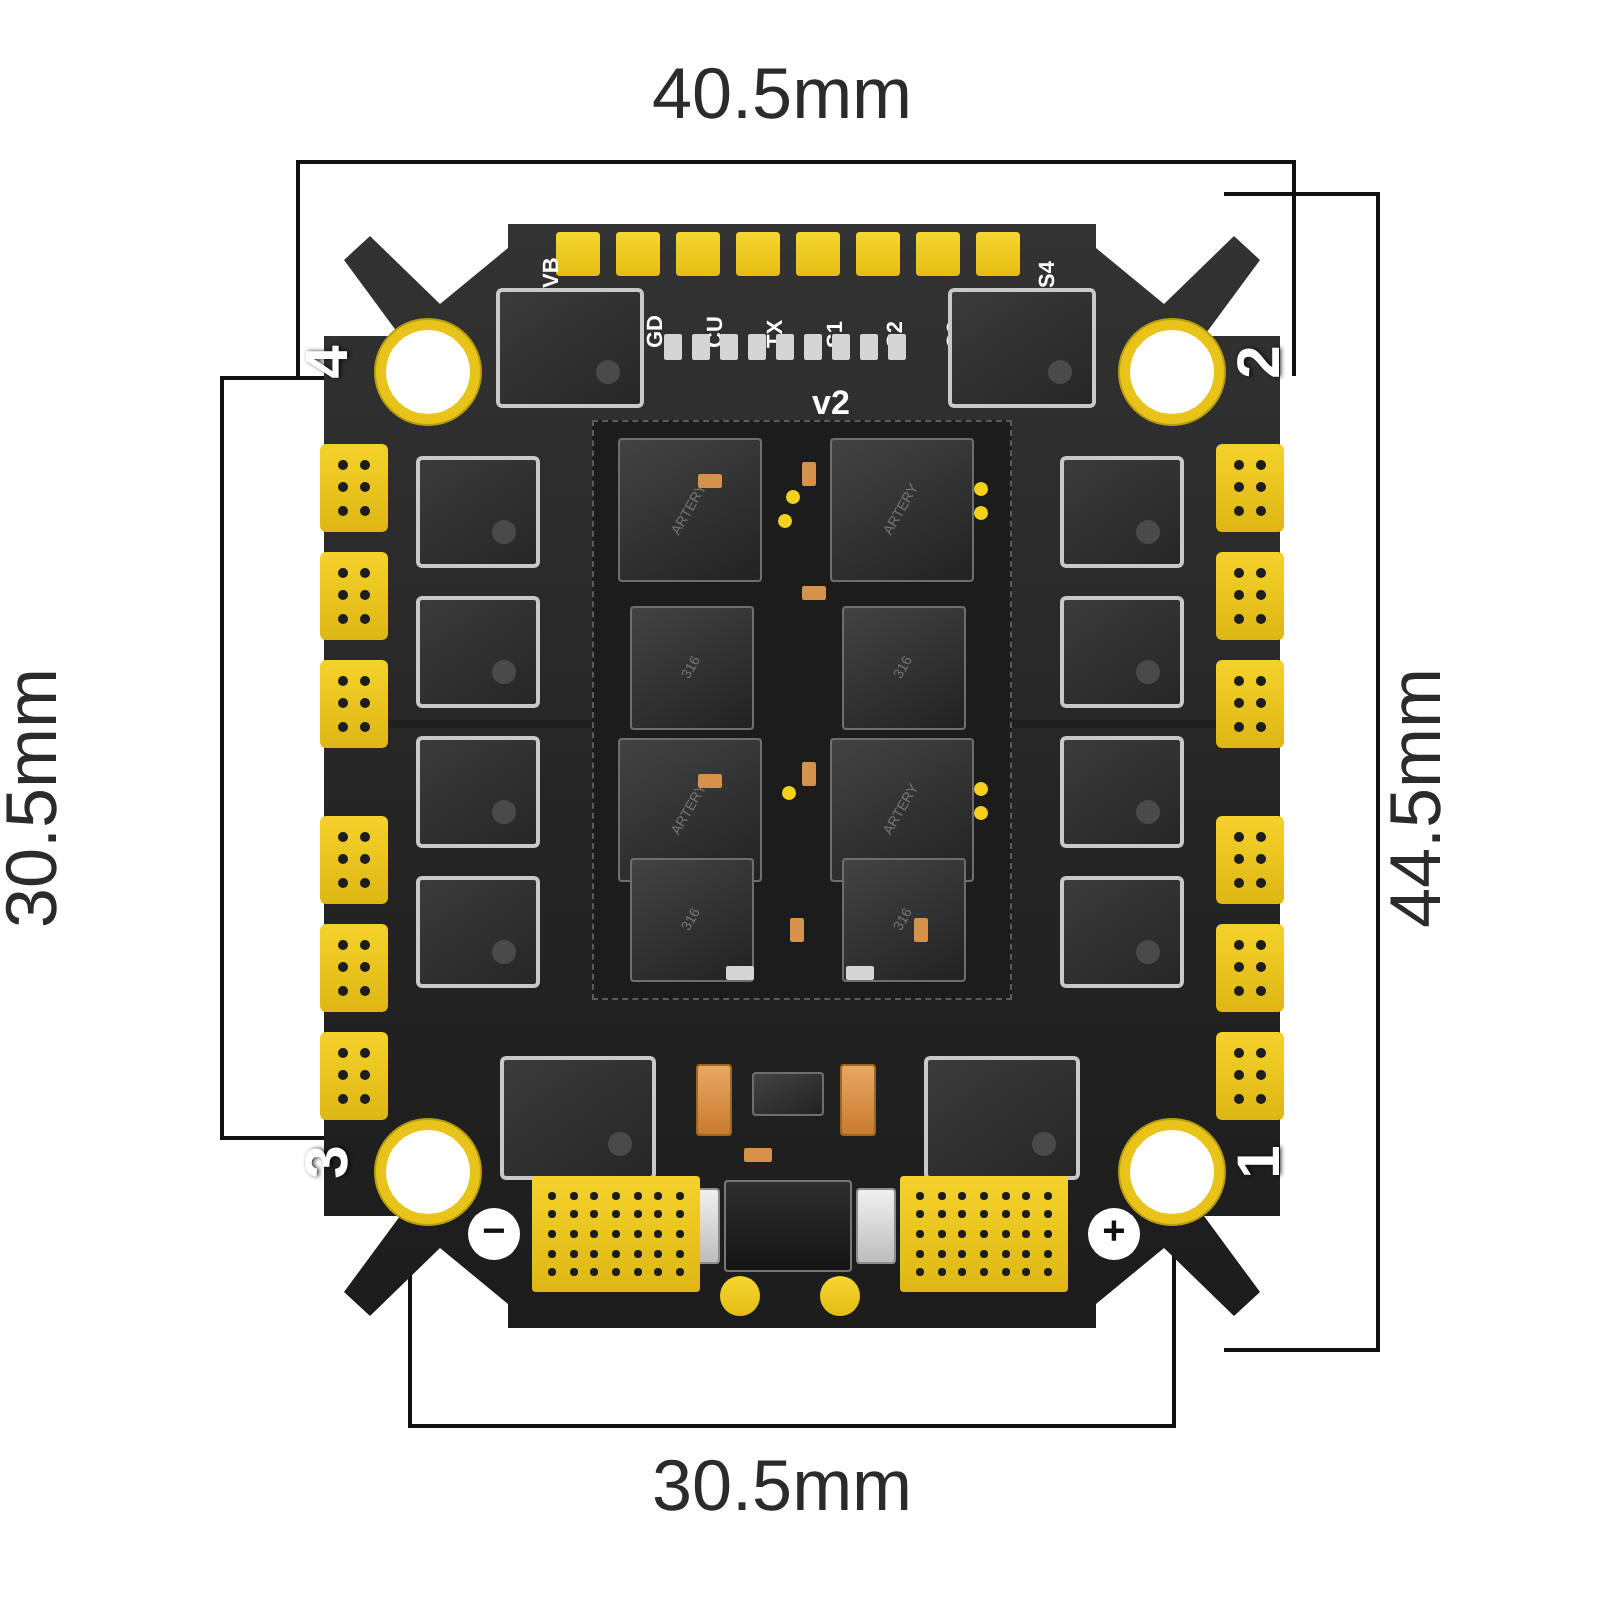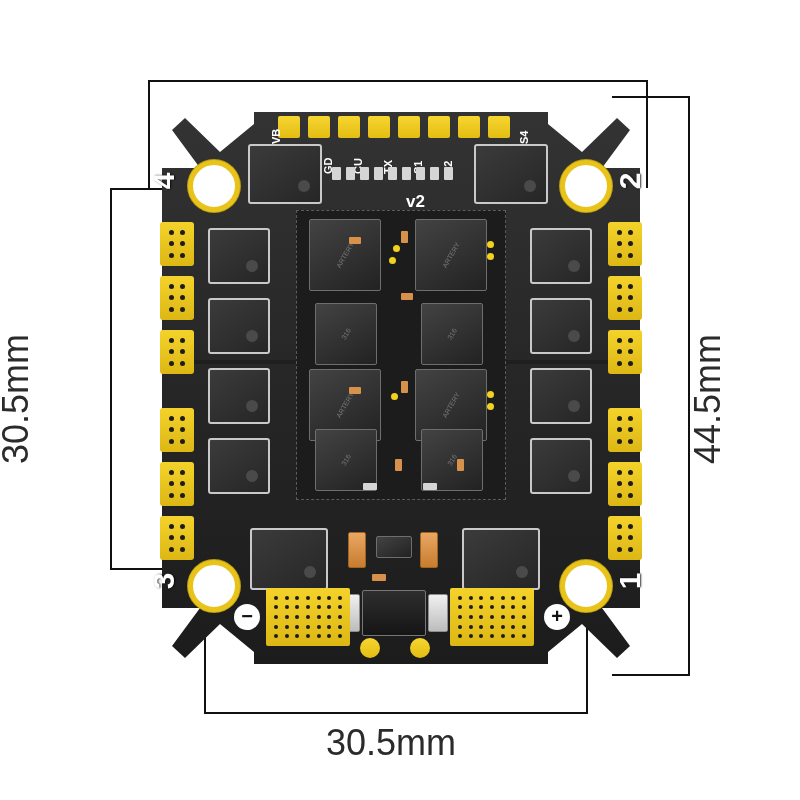--- a/index.html
+++ b/index.html
@@ -213,20 +213,21 @@
     background: linear-gradient(#2e2e2e,#151515);
     border:1px solid #777;
     border-radius:2px;
   }
 </style>
 </head>
 <body>
 
 <div id="stage">
 
+  <div class="dim-label" style="left:326px; top:26px;">40.5mm</div>
 
   <div class="dim-label" style="left:-49px; top:378px; transform:rotate(-90deg); transform-origin:center;">30.5mm</div>
 
   <div class="dim-label" style="left:643px; top:378px; transform:rotate(-90deg); transform-origin:center;">44.5mm</div>
 
   <div class="dim-label" style="left:326px; top:722px;">30.5mm</div>
 
   <div class="dim-line dim-h" style="left:148px; top:80px; width:500px;"></div>
   <div class="dim-line dim-v" style="left:148px; top:80px; height:108px;"></div>
   <div class="dim-line dim-v" style="left:646px; top:80px; height:108px;"></div>

